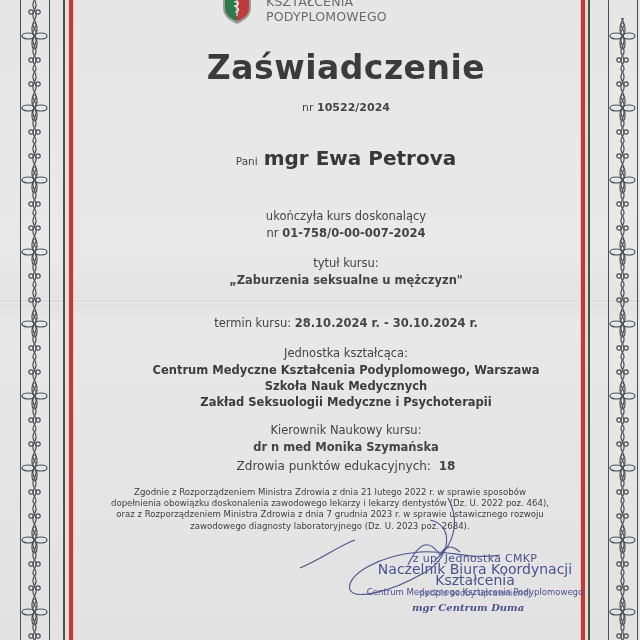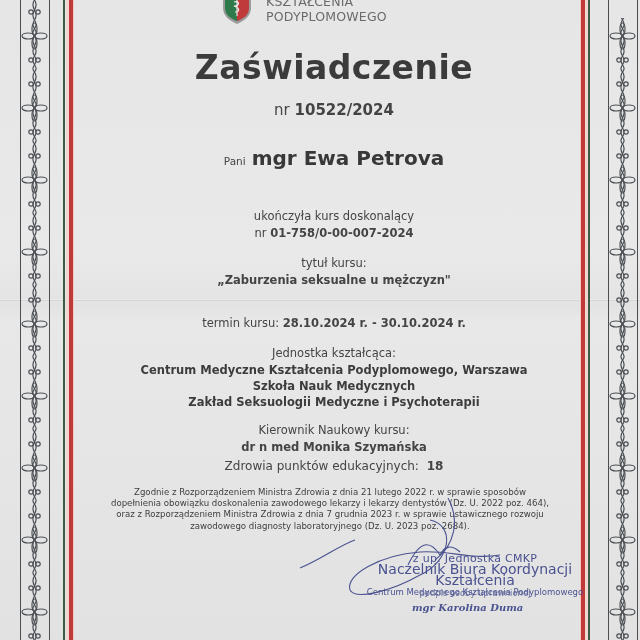--- a/index.html
+++ b/index.html
@@ -61,23 +61,23 @@
       position: relative;
     }
     .logo-text {
       margin-left: 14px;
       font-size: 12.5px;
       color: #6a6a6a;
       line-height: 15px;
       letter-spacing: 0.2px;
       text-align: left;
     }
-    .t { position: absolute; left: 4px; width: 480px; text-align: center; white-space: nowrap; }
+    .t { position: absolute; left: 16px; width: 480px; text-align: center; white-space: nowrap; }
     .title { top: 48px; font-size: 33px; font-weight: bold; color: #3b3b3b; letter-spacing: 0.5px; }
-    .nr { top: 101px; font-size: 15px; color: #444; }
+    .nr { top: 101px; font-size: 11px; color: #444; }
     .nr b { font-weight: bold; }
     .name-row { top: 146px; font-size: 20px; font-weight: bold; color: #383838; }
     .name-row .pani { font-size: 10.5px; font-weight: normal; margin-right: 6px; color: #444; }
     .small { font-size: 11.5px; color: #444; }
     .bold { font-weight: bold; }
     .mid { font-size: 11.5px; color: #3c3c3c; }
     .legal { font-size: 8.6px; line-height: 11.2px; color: #3e3e3e; white-space: normal; left: 18px; width: 444px; }
     .sig-block {
       position: absolute;
       left: 365px;
@@ -219,13 +219,13 @@
     <path d="M300 568 C 320 560, 340 545, 355 540"></path>
   </g>
 </svg>
 
 <div class="sig-block">
   <div class="l1">z up. Jednostka CMKP</div>
   <div class="l2">Naczelnik Biura Koordynacji Kształcenia</div>
   <div class="l3" style="margin-top:1px;text-align:center;">Centrum Medycznego Kształcenia Podyplomowego</div>
   <div class="l4" style="margin-top:-10px;opacity:0.8;">podpis osoby uprawnionej</div>
 </div>
-<div class="sig-name">mgr Karolina Duma</div>
+<div class="sig-name">mgr Centrum Duma</div>
 
 </body></html>

